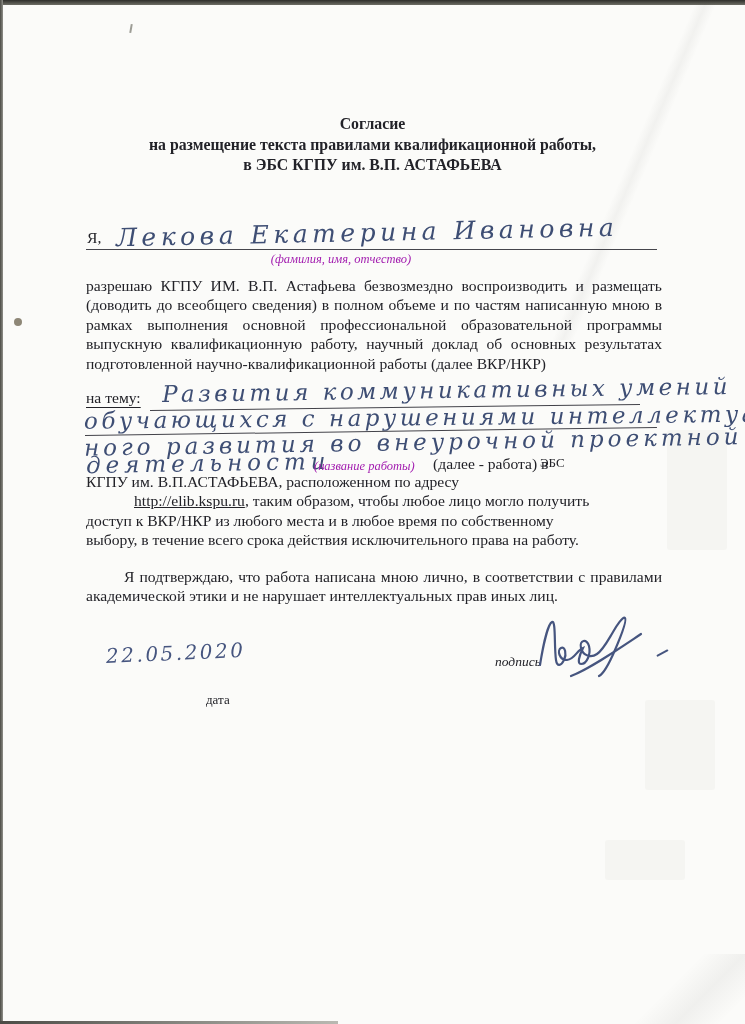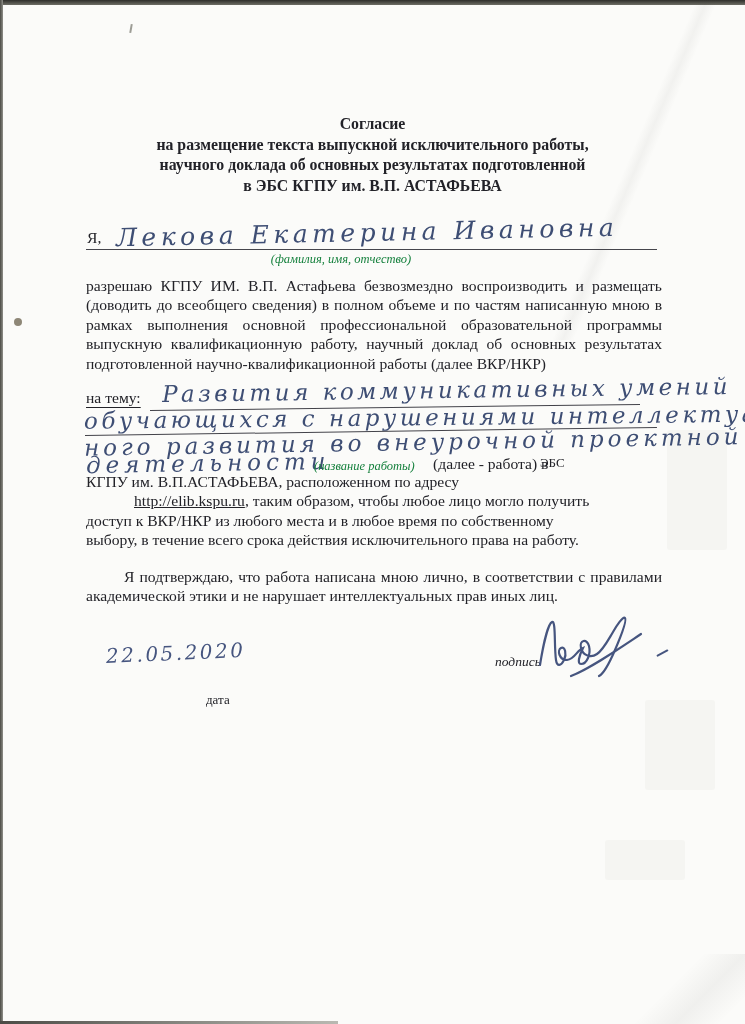--- a/index.html
+++ b/index.html
@@ -25,21 +25,21 @@
   .crease-br{position:absolute;bottom:0;right:0;width:180px;height:70px;
     background:linear-gradient(135deg,transparent 55%,rgba(60,60,55,.06) 72%,transparent 90%);}
   .bleed{position:absolute;background:rgba(140,130,125,.05);border-radius:3px;}
 
   
   .title{position:absolute;top:114px;left:30px;width:685px;text-align:center;
     font-weight:bold;font-size:15.8px;line-height:20.6px;}
   .body-par{position:absolute;left:86px;width:576px;margin:0;font-size:15.6px;
     line-height:19.4px;}
   .just{text-align:justify;}
-  .caption{position:absolute;font-style:italic;font-size:12.5px;color:#15803d;font-family:Liberation Serif, serif;}
+  .caption{position:absolute;font-style:italic;font-size:12.5px;color:#a21caf;font-family:Liberation Serif, serif;}
 
   
   .name-line{position:absolute;left:86px;top:220px;width:571px;height:29px;
     border-bottom:1.4px solid #45454c;}
   .name-prefix{position:absolute;left:1px;bottom:2px;font-size:15.6px;}
   .rule{position:absolute;height:0;border-top:1.3px solid #43434a;}
 
   
   .hand{font-family:"DejaVu Serif", serif;font-style:italic;color:#3e4e74;
     white-space:nowrap;}
@@ -81,22 +81,21 @@
   <div class="crease-tr"></div>
   <div class="crease-br"></div>
   <div class="speck"></div>
   <div class="speck-small"></div>
   <div class="bleed" style="right:18px;top:430px;width:60px;height:120px;"></div>
   <div class="bleed" style="right:30px;top:700px;width:70px;height:90px;"></div>
   <div class="bleed" style="right:60px;top:840px;width:80px;height:40px;"></div>
 
   <div class="title">
     <div>Согласие</div>
-    <div>на размещение текста выпускной исключительного работы,</div>
-    <div>научного доклада об основных результатах подготовленной</div>
+    <div>на размещение текста правилами квалификационной работы,</div>
     <div>в ЭБС КГПУ им. В.П. АСТАФЬЕВА</div>
   </div>
 
   <div class="name-line">
     <span class="name-prefix">Я,</span>
   </div>
   <span class="hand hand-name">Лекова Екатерина Ивановна</span>
   <div class="caption" style="left:86px;top:252px;width:510px;text-align:center;">(фамилия, имя, отчество)</div>
 
   <p class="body-par just" style="top:276px;">разрешаю КГПУ ИМ. В.П. Астафьева безвозмездно воспроизводить и размещать (доводить до всеобщего сведения) в полном объеме и по частям написанную мною в рамках выполнения основной профессиональной образовательной программы выпускную квалификационную работу, научный доклад об основных результатах подготовленной научно-квалификационной работы (далее ВКР/НКР)</p>

